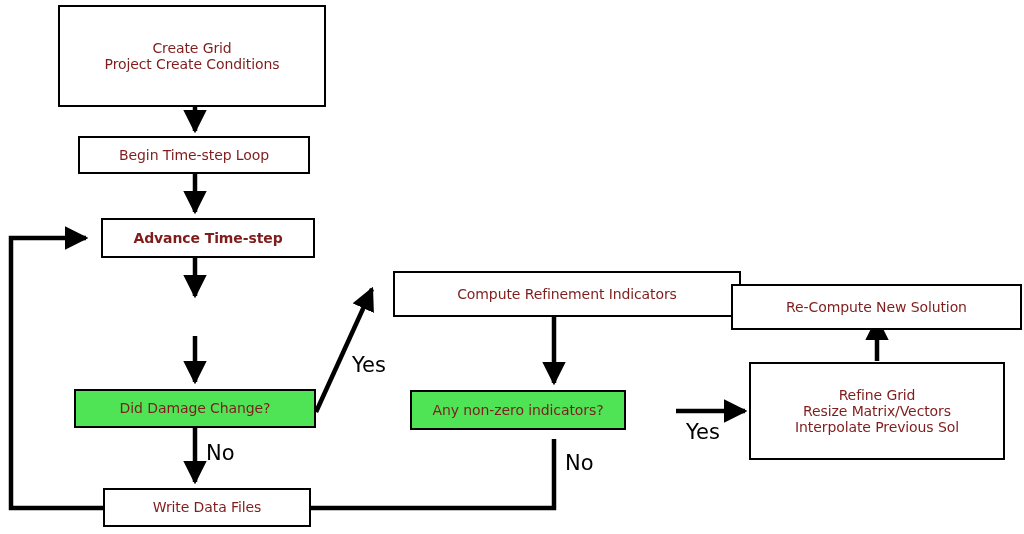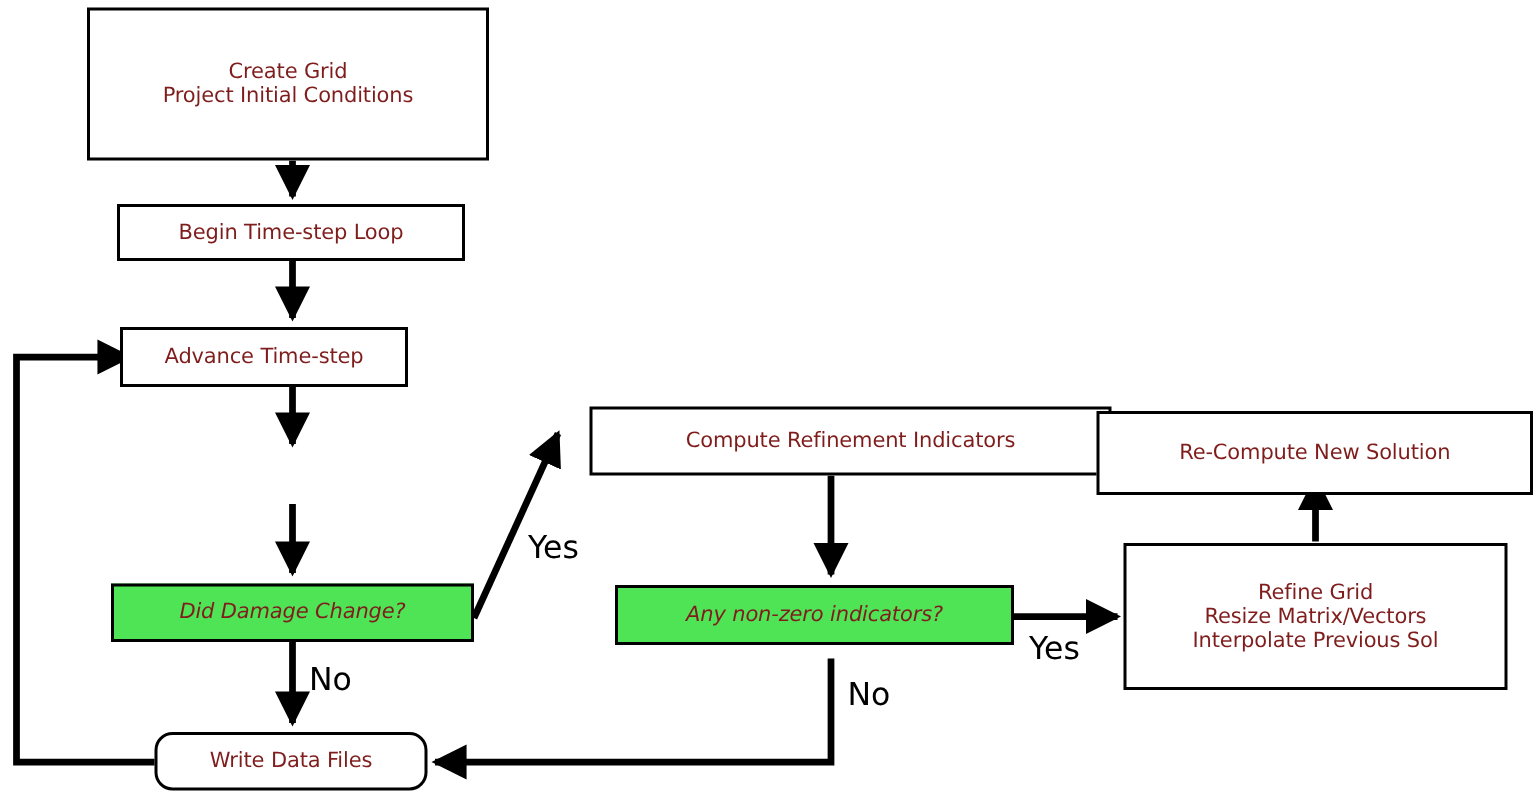--- a/index.html
+++ b/index.html
@@ -37,21 +37,20 @@
     justify-content: center;
     text-align: center;
     color: #7f1d1d;
     line-height: 1.16;
     font-size: 14px;
     letter-spacing: -0.1px;
     white-space: nowrap;
   }
   .node.green {
     background: #4fe356;
-    font-style: italic;
   }
   .node .line {
     display: block;
   }
   .edge-label {
     position: absolute;
     color: #000000;
     font-size: 21px;
     line-height: 1;
     white-space: nowrap;
@@ -93,49 +92,49 @@
       <path d="M 731 291 L 719 291"></path>
 
       <path d="M 554 439 L 554 508 L 290 508"></path>
 
       <path d="M 103 508 L 11 508 L 11 238 L 86 238"></path>
     </g>
   </svg>
 
   <div class="node" style="left:58px; top:5px; width:268px; height:102px;">
     <span class="line">Create Grid</span>
-    <span class="line">Project Initial Conditions</span>
+    <span class="line">Project Create Conditions</span>
   </div>
 
   <div class="node" style="left:78px; top:136px; width:232px; height:38px;">
     <span class="line">Begin Time-step Loop</span>
   </div>
 
-  <div class="node" style="left:80px; top:218px; width:192px; height:40px;">
+  <div class="node" style="left:101px; top:218px; width:214px; height:40px;font-weight:bold;">
     <span class="line">Advance Time-step</span>
   </div>
 
 
   <div class="node green" style="left:74px; top:389px; width:242px; height:39px;">
     <span class="line">Did Damage Change?</span>
   </div>
 
-  <div class="node" style="left:103px; top:488px; width:182px; height:39px;border-radius:12px;">
+  <div class="node" style="left:103px; top:488px; width:208px; height:39px;">
     <span class="line">Write Data Files</span>
   </div>
 
   <div class="node" style="left:393px; top:271px; width:348px; height:46px;">
     <span class="line">Compute Refinement Indicators</span>
   </div>
 
-  <div class="node green" style="left:410px; top:390px; width:266px; height:40px;">
+  <div class="node green" style="left:410px; top:390px; width:216px; height:40px;">
     <span class="line">Any non-zero indicators?</span>
   </div>
 
-  <div class="node" style="left:731px; top:274px; width:291px; height:56px;text-align:center;">
+  <div class="node" style="left:731px; top:284px; width:291px; height:46px;text-align:center;">
     <span class="line">Re-Compute New Solution</span>
   </div>
 
   <div class="node" style="left:749px; top:362px; width:256px; height:98px;">
     <span class="line">Refine Grid</span>
     <span class="line">Resize Matrix/Vectors</span>
     <span class="line">Interpolate Previous Sol</span>
   </div>
 
   <div class="edge-label" style="left:352px; top:355px;">Yes</div>

